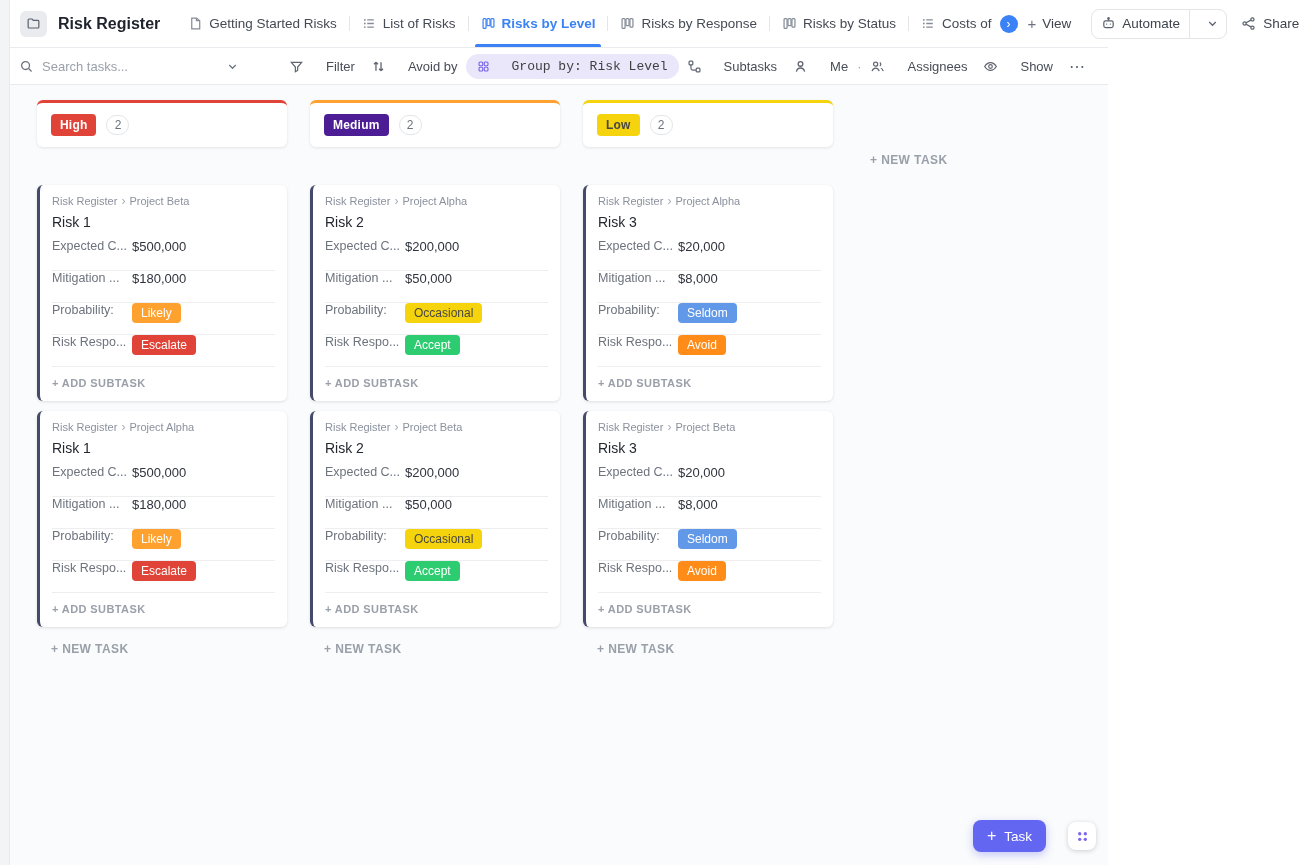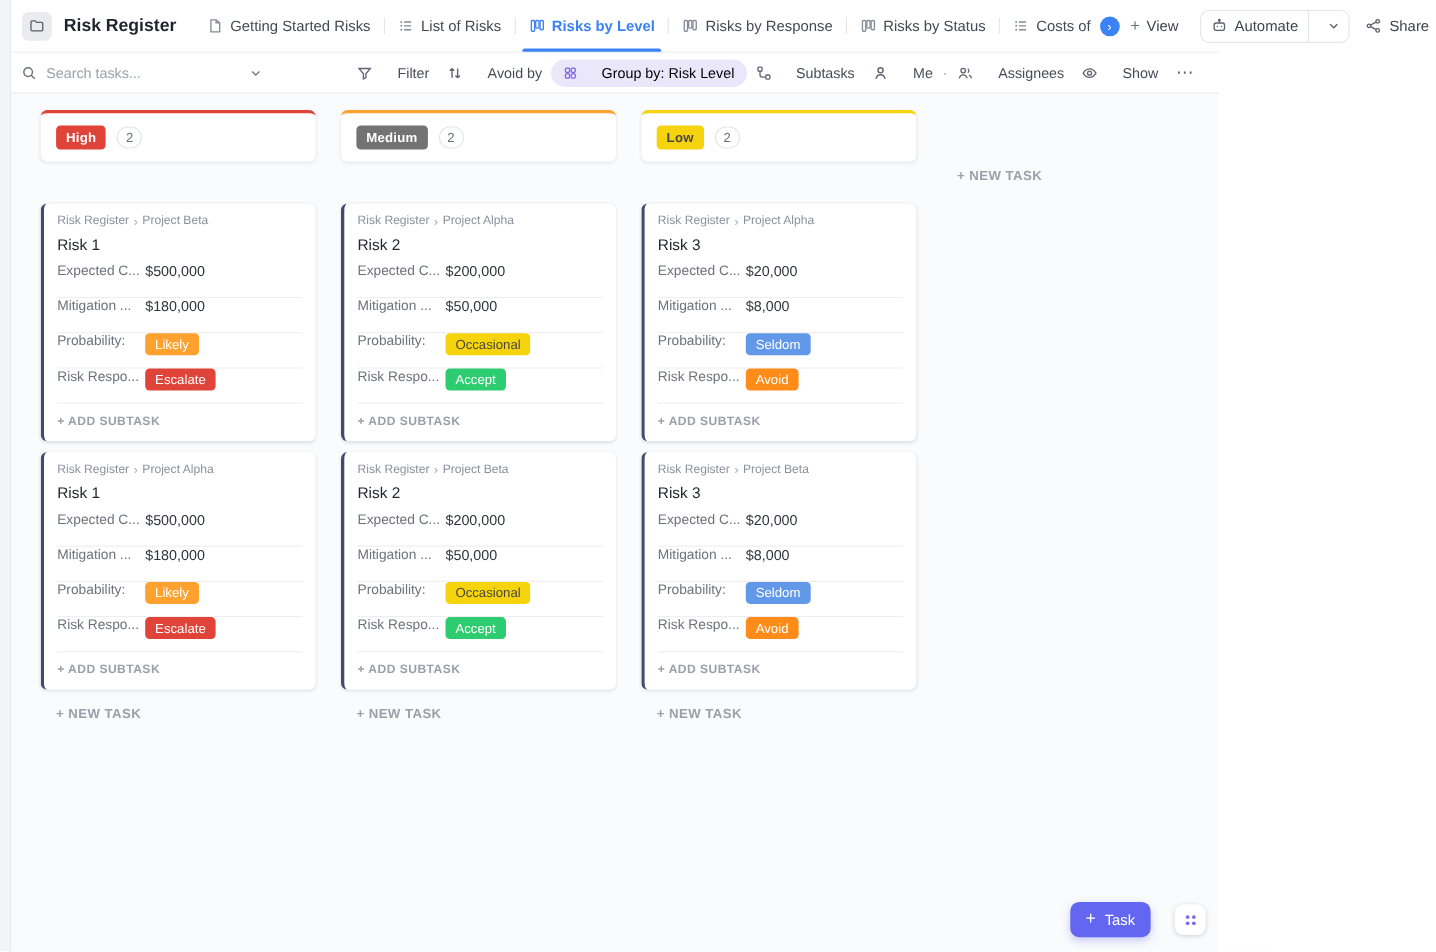--- a/index.html
+++ b/index.html
@@ -41,21 +41,21 @@
 
   
   .toolbar{position:absolute;left:10px;right:0;top:48px;height:37px;display:flex;align-items:center;background:#fff;border-bottom:1px solid var(--border);z-index:5;}
   .search{display:flex;align-items:center;gap:8px;margin-left:9px;width:212px;color:#8a919d;}
   .search input{border:none;outline:none;flex:1;font-size:13px;font-family:inherit;color:#3e444e;background:transparent;}
   .search input::placeholder{color:#9aa1ab;}
   .search .icon{color:#6d737d;flex:none;cursor:pointer;}
   .tools{margin-left:auto;display:flex;align-items:center;padding-right:14px;color:#474d57;font-size:13px;}
   .tool{display:flex;align-items:center;gap:22px;padding:5px 8px;border-radius:6px;cursor:pointer;white-space:nowrap;}
   .tool .icon{color:#5f6671;}
-  .group-pill{background:#ebe7fb;color:#000000;border-radius:14px;padding:5px 11px;}
+  .group-pill{background:#ebe7fb;color:#404040;border-radius:14px;padding:5px 11px;font-family:Liberation Mono, monospace;}
   .group-pill .icon{color:#7a63e8;}
   .dot-sep{color:#9aa1ab;padding:0 1px;cursor:default;}
   .more-tool{font-size:16px;letter-spacing:1px;color:#5f6671;padding:2px 8px;cursor:pointer;}
 
   
   .board{position:absolute;left:10px;right:0;top:85px;bottom:0;background:#fafbfc;padding:15px 20px 0 27px;display:flex;gap:23px;align-items:flex-start;overflow:hidden;}
   .column{width:250px;flex:none;}
   .col-header{background:#fff;border-radius:6px;border-top:3px solid transparent;box-shadow:0 1px 3px rgba(16,24,40,.1);height:47px;display:flex;align-items:center;gap:10px;padding:0 14px;cursor:pointer;}
   .level-badge{border-radius:4px;padding:4px 9px;font-size:12px;font-weight:700;letter-spacing:.2px;}
   .empty-label{font-size:13.5px;color:#5f6671;}
@@ -338,21 +338,21 @@
               <div class="flabel">Risk Respo...</div>
               <span class="fbadge" style="background: rgb(224, 68, 56); color: rgb(255, 255, 255);">Escalate</span>
             </div>
             <div class="add-subtask">+ ADD SUBTASK</div>
           </div>
         </div>
         <div class="new-task">+ NEW TASK</div>
       </div>
       <div class="column">
         <div class="col-header" style="border-top-color: rgb(255, 161, 47);">
-          <span class="level-badge" style="background: #737373; color: rgb(255, 255, 255);">Medium</span>
+          <span class="level-badge" style="background: #4c1d95; color: rgb(255, 255, 255);">Medium</span>
           <span class="count-pill">2</span>
         </div>
         <div class="cards">
           <div class="card">
             <div class="crumbs">
               <span class="crumb">Risk Register</span>
               <span class="crumb-chev">›</span>
               <span class="crumb">Project Alpha</span>
             </div>
             <div class="card-title">Risk 2</div>

